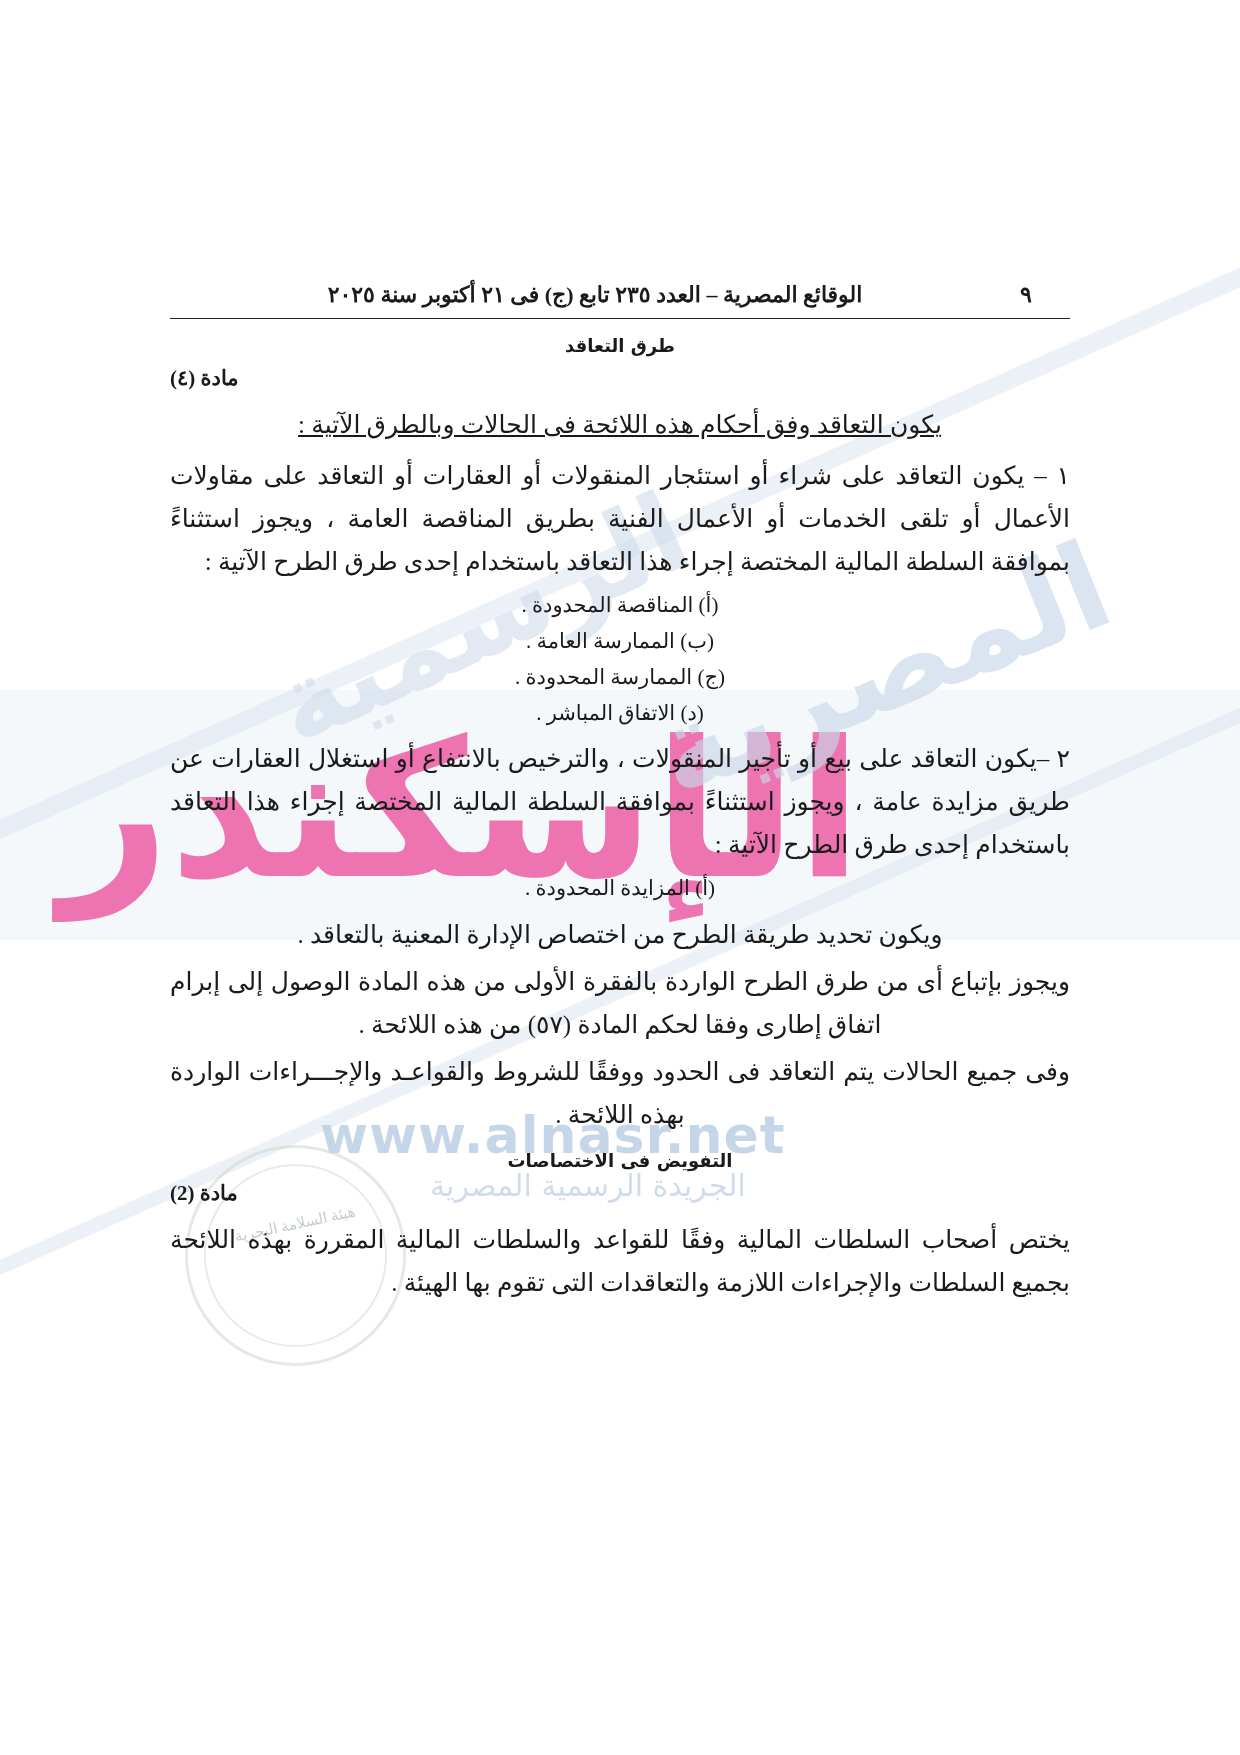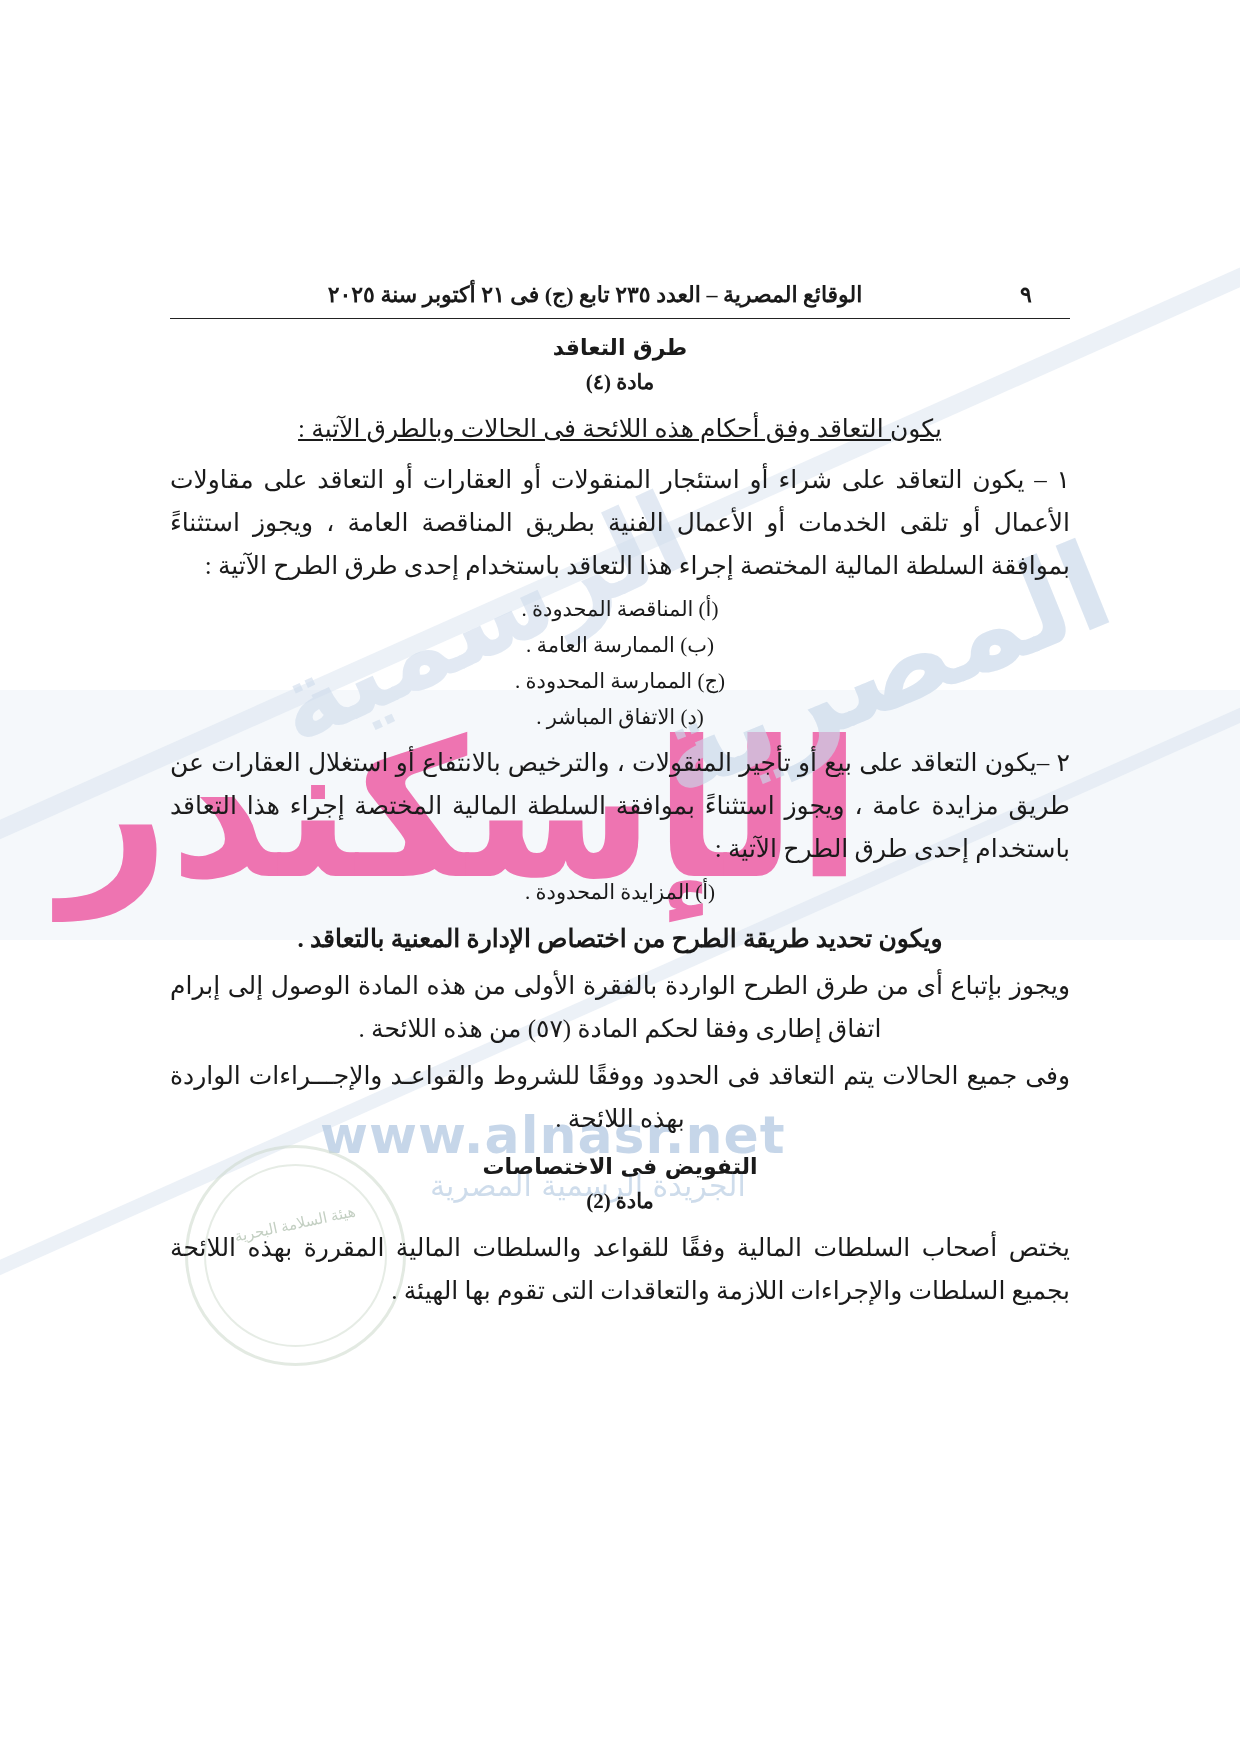--- a/index.html
+++ b/index.html
@@ -140,25 +140,25 @@
   .rule {
     border: none;
     border-top: 1.6px solid #222;
     margin: 10px 0 16px 0;
   }
 
   .section-title {
     text-align: center;
     font-family: "DejaVu Sans", sans-serif;
     font-weight: bold;
-    font-size: 22px;
+    font-size: 18px;
     margin: 14px 0 10px 0;
   }
   .article-no {
-    text-align: center;
+    text-align: left;
     font-weight: bold;
     font-size: 21px;
     margin: 6px 0 12px 0;
   }
   p.body {
     font-size: 25px;
     line-height: 1.72;
     text-align: justify;
     text-align-last: center;
     margin: 0 0 4px 0;
@@ -168,21 +168,20 @@
     text-decoration: underline;
     margin-bottom: 8px;
   }
   p.just {
     text-align: justify;
     text-align-last: right;
   }
   p.center {
     text-align: center;
     text-align-last: center;
-    font-weight: bold;
   }
   ul.items {
     list-style: none;
     margin: 0 0 6px 0;
     padding: 0;
   }
   ul.items li {
     font-size: 21px;
     line-height: 1.72;
     text-align: center;

